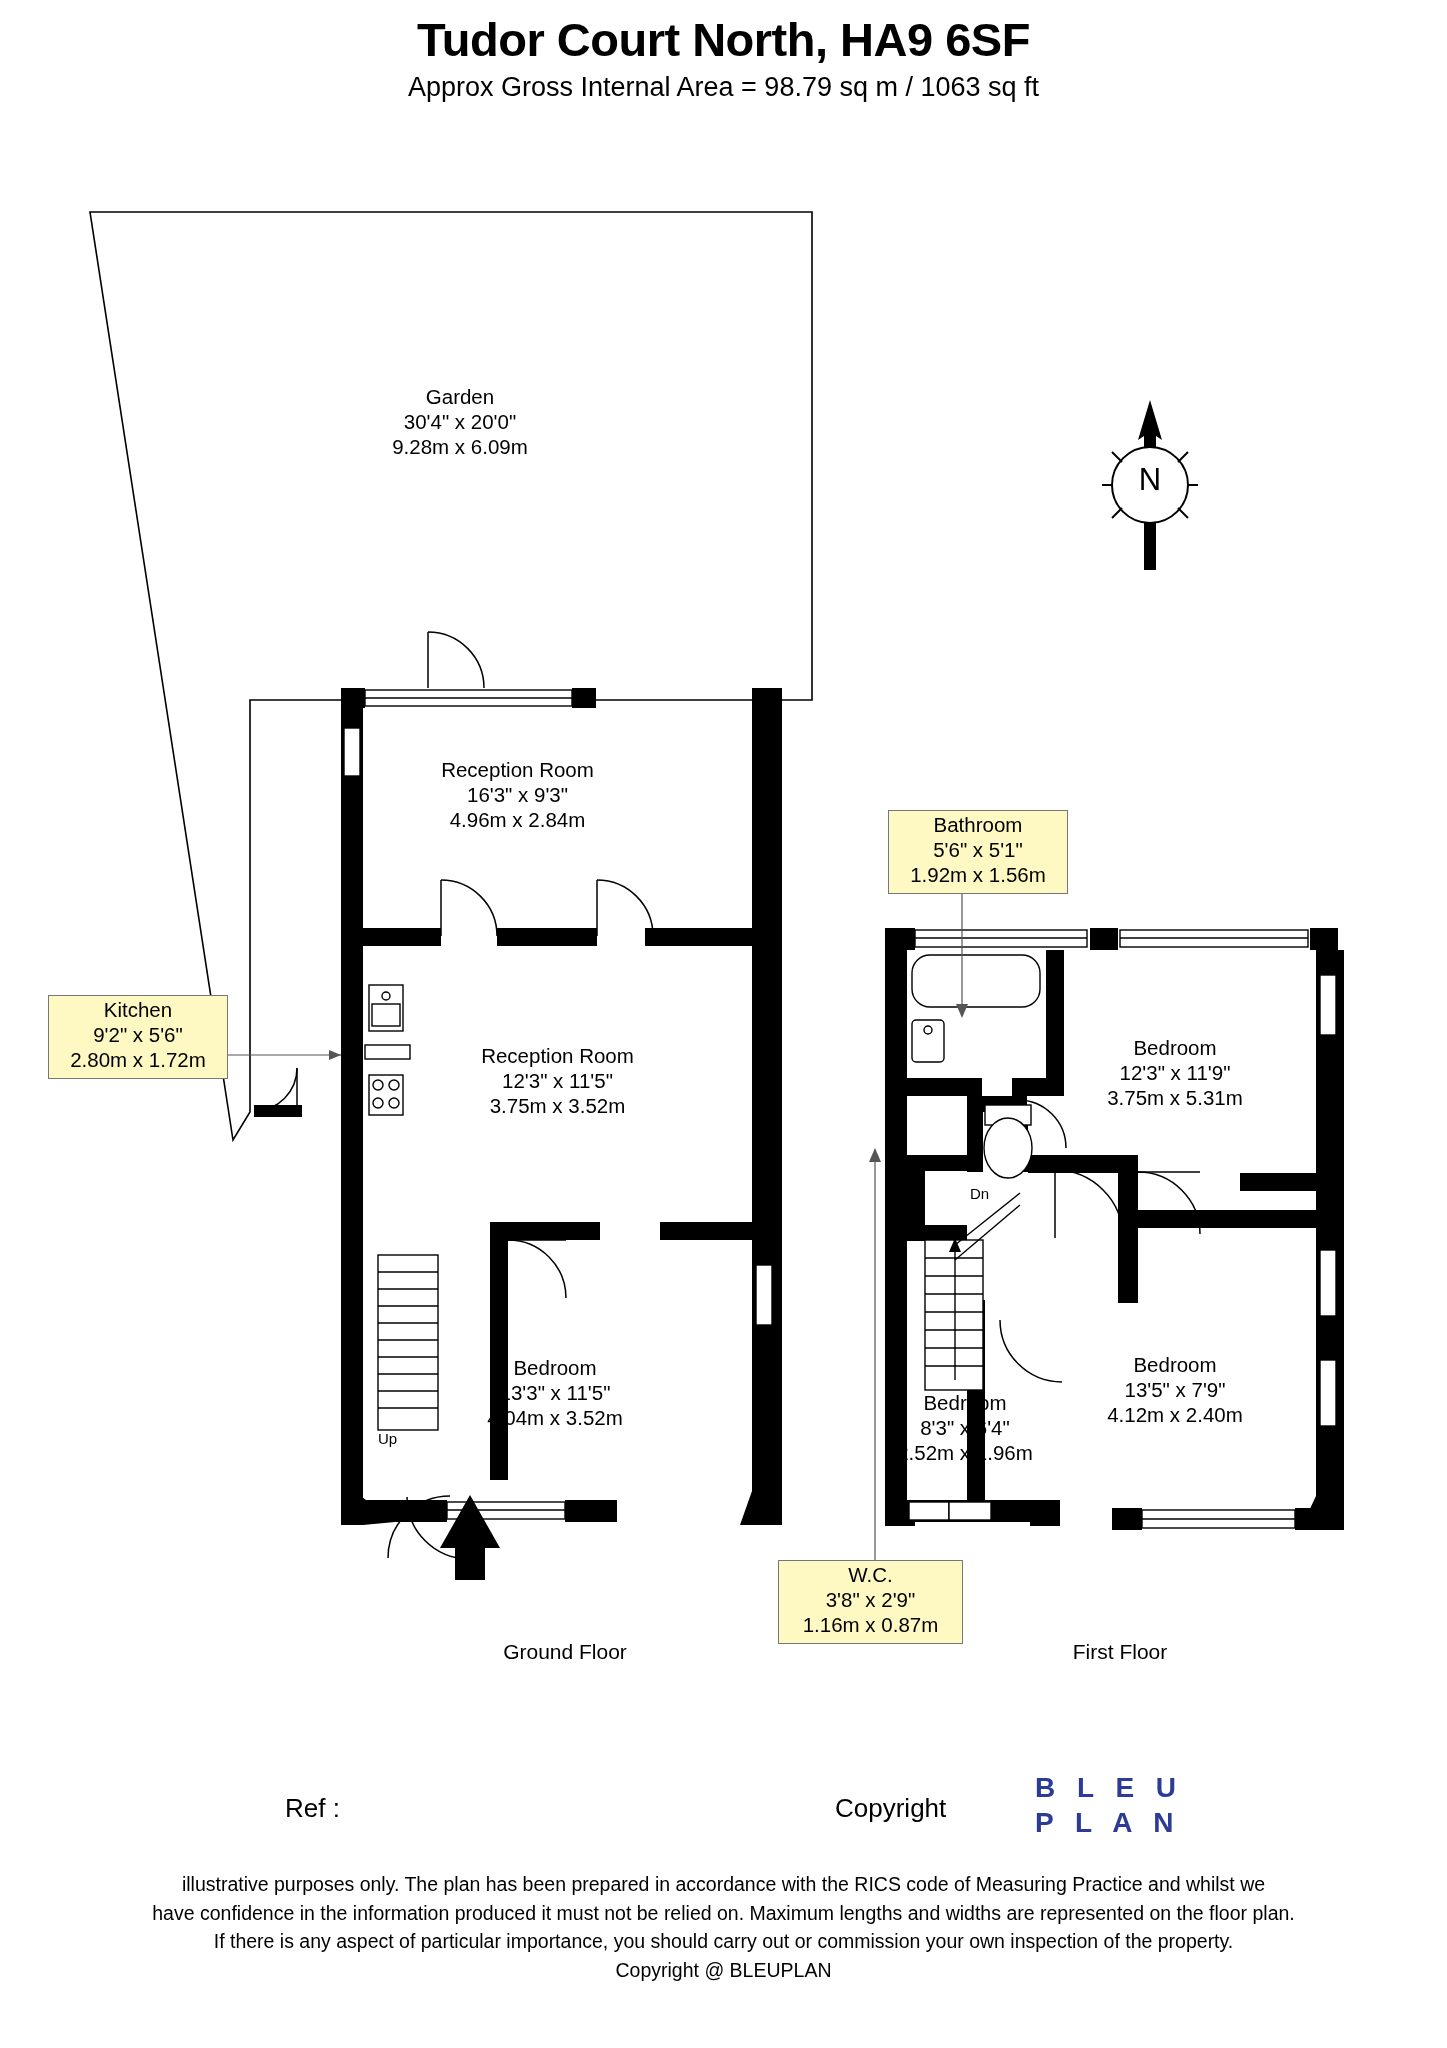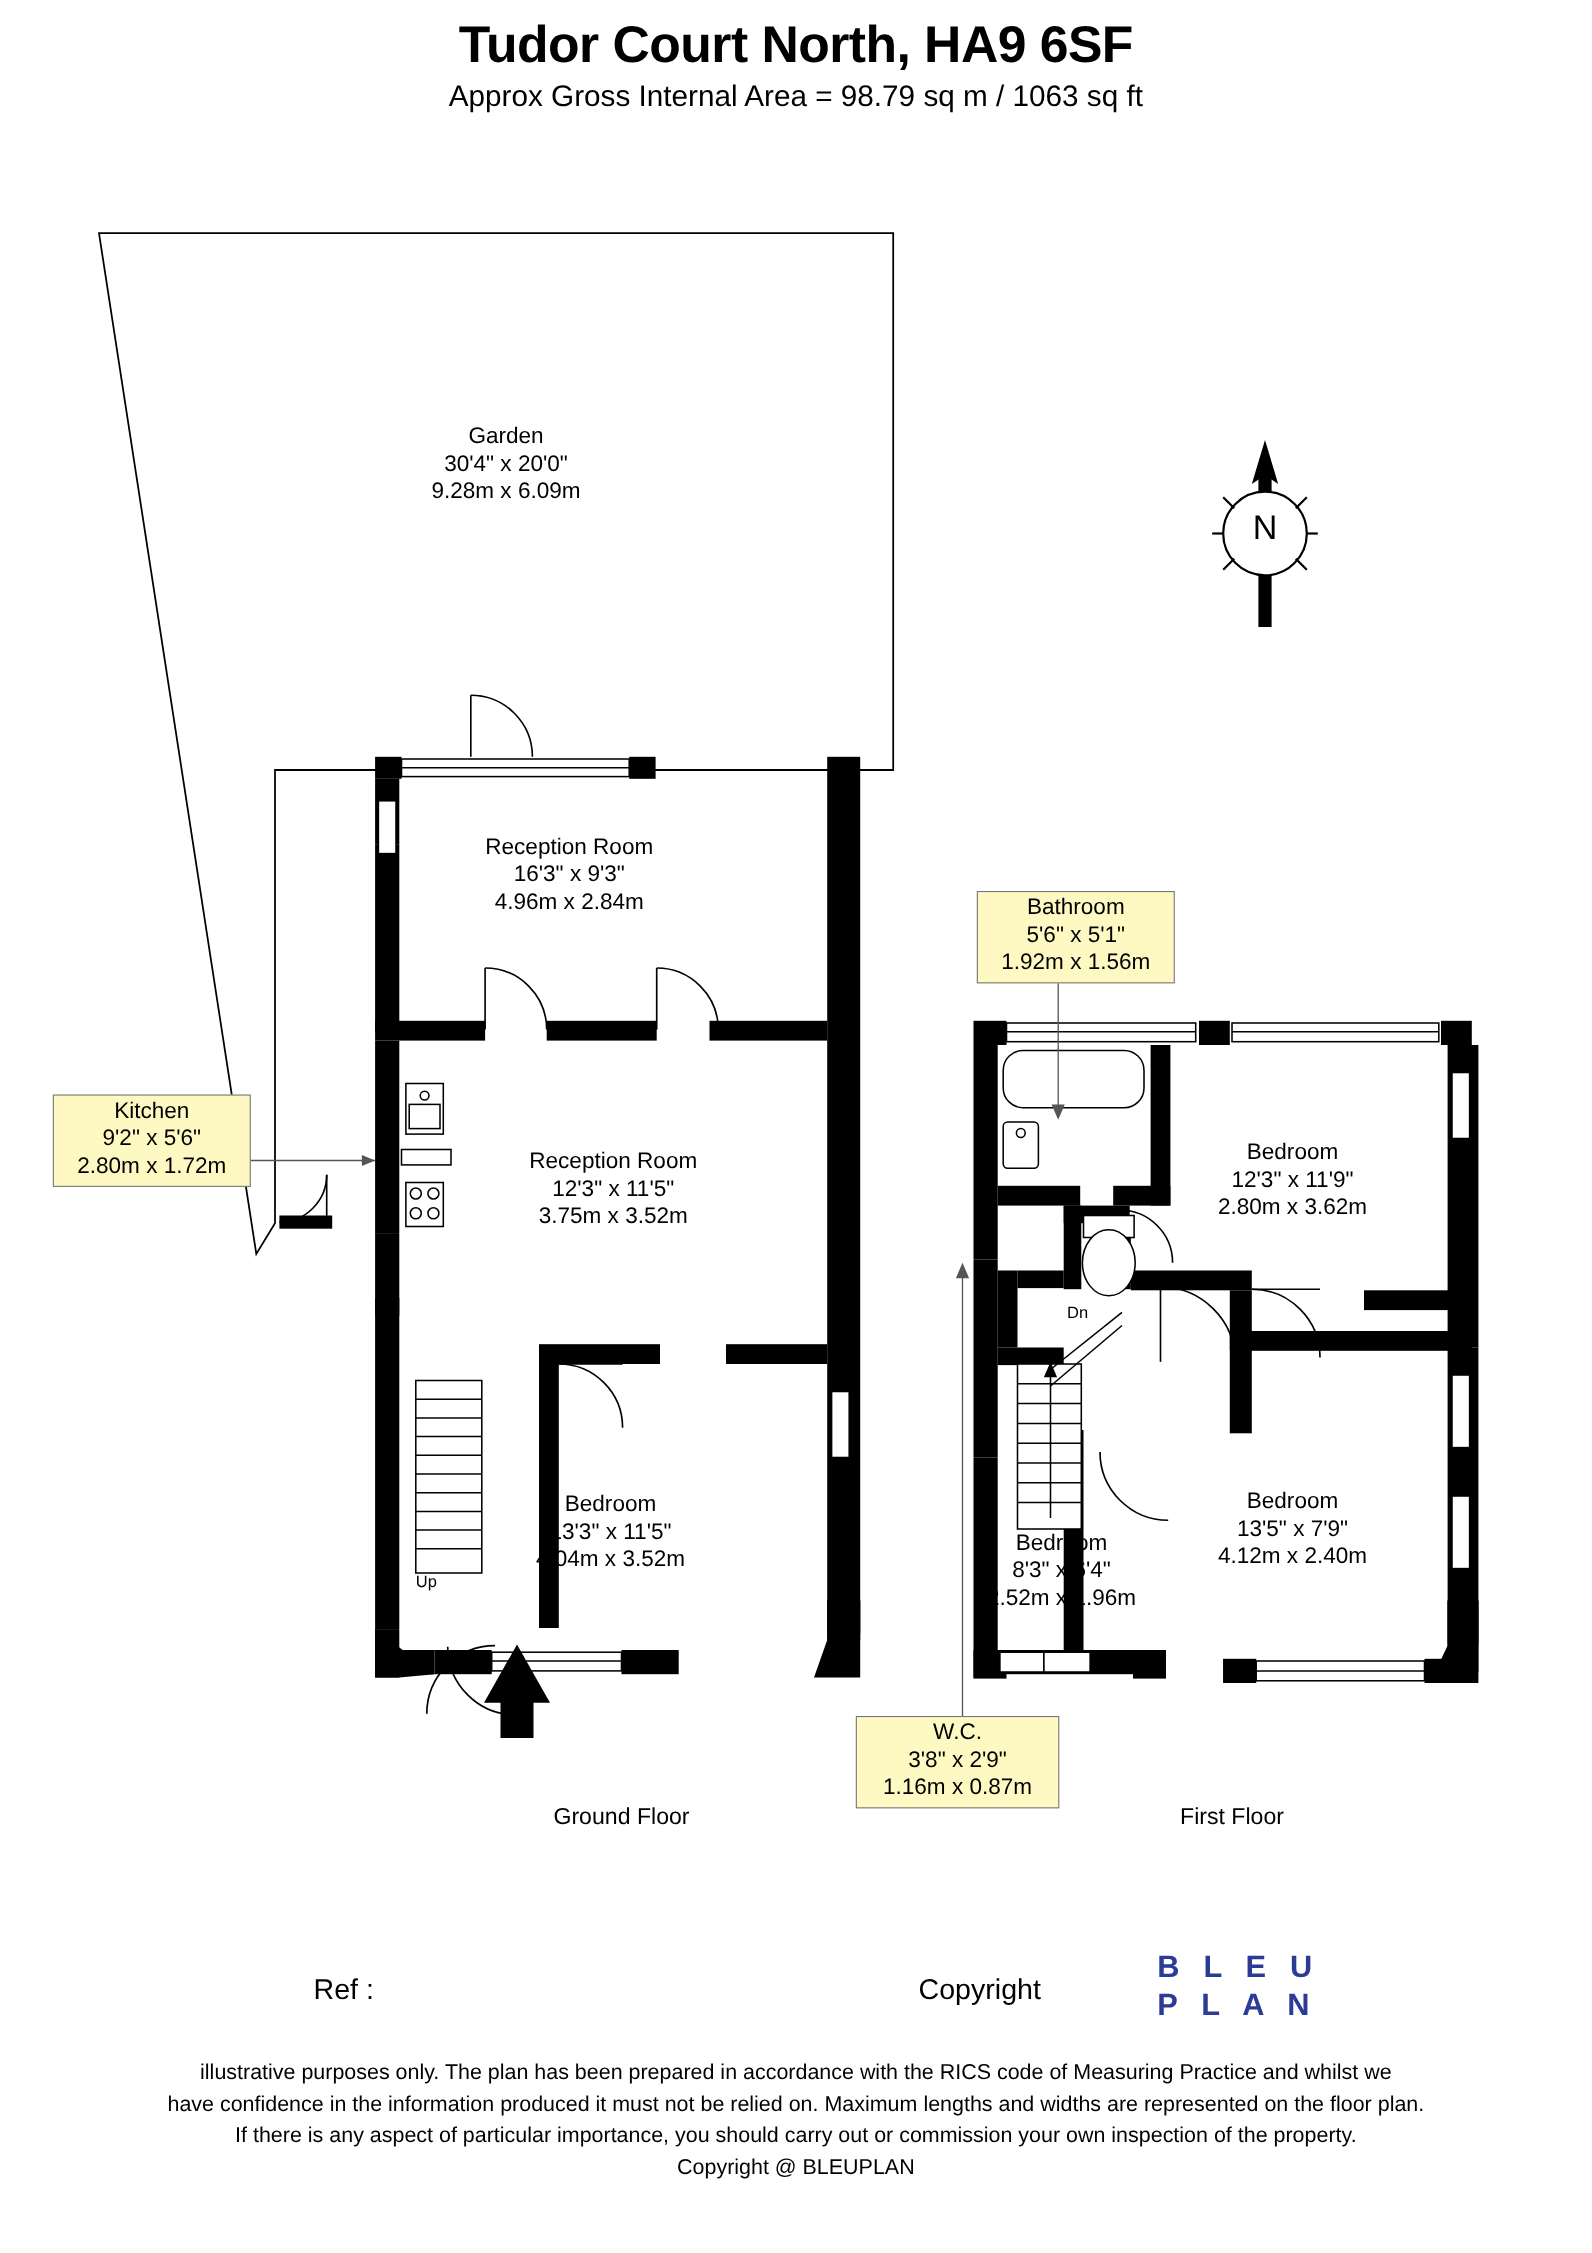--- a/index.html
+++ b/index.html
@@ -22,21 +22,21 @@
   .floorname{font-size:21px;text-align:center;white-space:nowrap;}
   .tiny{font-size:15px;white-space:nowrap;}
 
   
   #plan{left:0;top:0;width:1447px;height:2048px;pointer-events:none;}
 
   
   #ref{left:285px;top:1793px;font-size:26px;}
   #copy{left:835px;top:1793px;font-size:26px;}
   #logo{left:1035px;top:1770px;font-size:28px;font-weight:bold;
-        letter-spacing:7px;line-height:35px;color:#2b3b96;margin-left:17px;}
+        letter-spacing:7px;line-height:35px;color:#2b3b96;}
   #disc{left:60px;top:1870px;width:1327px;text-align:center;
         font-size:19.5px;line-height:28.5px;}
   #disc div{white-space:nowrap;}
 </style>
 </head>
 <body>
 
 <div class="abs" id="title">Tudor Court North, HA9 6SF</div>
 <div class="abs" id="subtitle">Approx Gross Internal Area = 98.79 sq m / 1063 sq ft</div>
 
@@ -310,21 +310,21 @@
 
 <div class="abs callout" style="left:778px;top:1560px;width:165px;">
   <div>W.C.</div>
   <div>3'8" x 2'9"</div>
   <div>1.16m x 0.87m</div>
 </div>
 
 <div class="abs rlabel" style="left:1040px;top:1035px;width:270px;">
   <div>Bedroom</div>
   <div>12'3" x 11'9"</div>
-  <div>2.80m x 3.62m</div>
+  <div>3.75m x 5.31m</div>
 </div>
 
 <div class="abs rlabel" style="left:1040px;top:1352px;width:270px;">
   <div>Bedroom</div>
   <div>13'5" x 7'9"</div>
   <div>4.12m x 2.40m</div>
 </div>
 
 <div class="abs rlabel" style="left:830px;top:1390px;width:270px;">
   <div>Bedroom</div>

